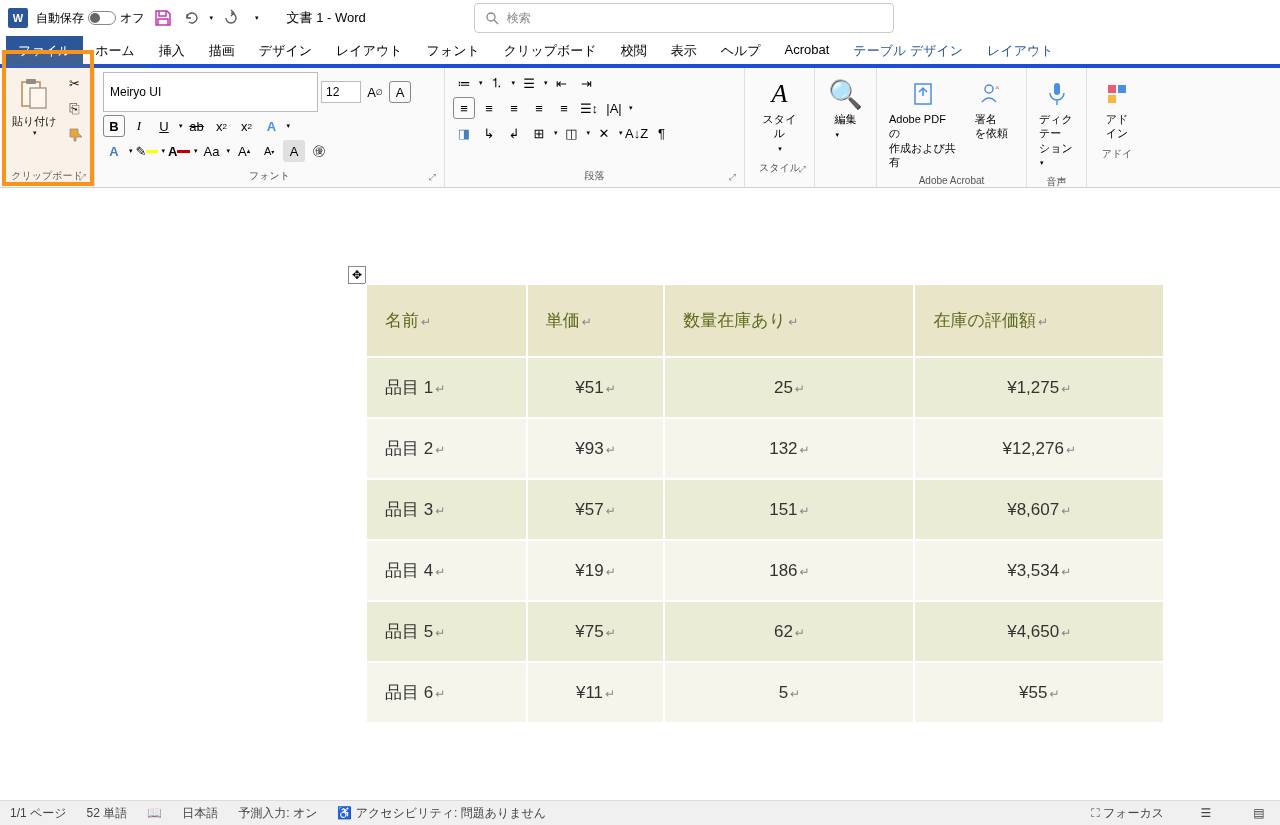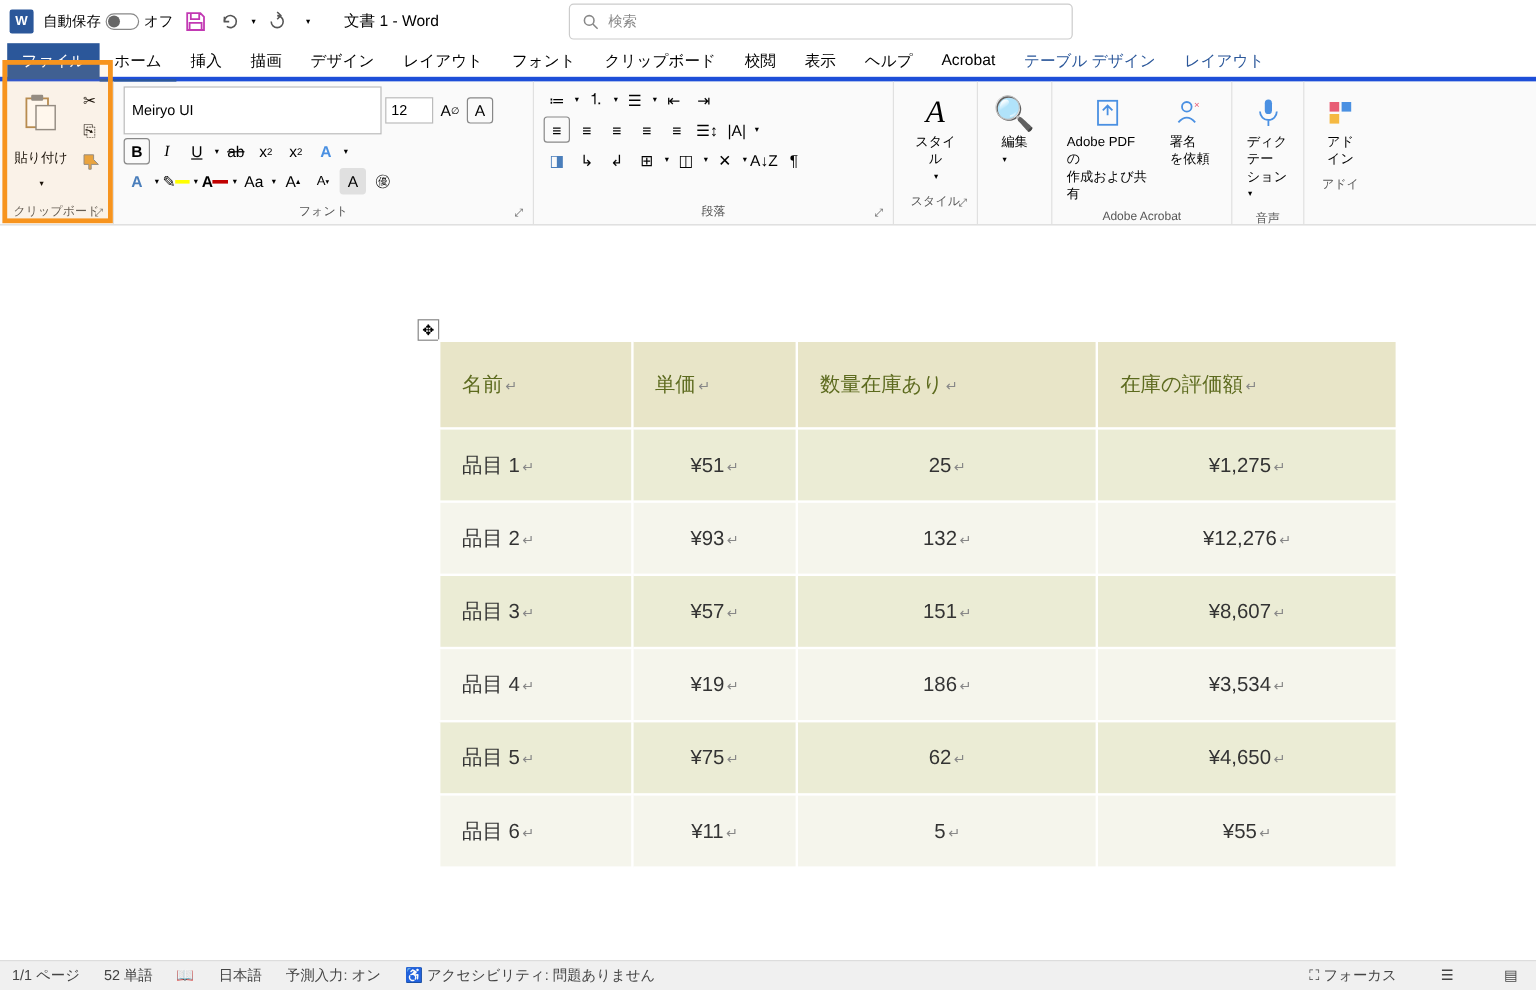--- a/index.html
+++ b/index.html
@@ -27,21 +27,21 @@
     .highlight-box { position: absolute; top: 50px; left: 2px; width: 92px; height: 136px; border: 4px solid #F7941E; background: rgba(255,180,80,0.1); z-index: 5; pointer-events: none; }
     
     
     .ribbon-content { height: 120px; display: flex; border-bottom: 1px solid #d0d0d0; background: #fafafa; }
     .group { border-right: 1px solid #e0e0e0; padding: 4px 8px 2px; display: flex; flex-direction: column; position: relative; }
     .group-inner { flex: 1; display: flex; flex-direction: column; gap: 3px; }
     .group-label { font-size: 10px; text-align: center; color: #555; padding: 2px 0; position: relative; }
     .dialog-launcher { position: absolute; right: 0; bottom: 2px; font-size: 9px; color: #666; cursor: pointer; }
     
     .clipboard-group { width: 95px; }
-    .paste-big { display: flex; flex-direction: column; align-items: center; cursor: pointer; padding: 4px; gap: 10px; }
+    .paste-big { display: flex; flex-direction: column; align-items: center; cursor: pointer; padding: 4px; }
     .paste-svg { width: 36px; height: 36px; }
     .paste-label { font-size: 11px; margin-top: 2px; }
     .clip-side { display: flex; flex-direction: column; gap: 4px; }
     
     .font-group { width: 350px; }
     .row { display: flex; align-items: center; gap: 3px; }
     .font-name { width: 215px; height: 40px; border: 1px solid #bbb; padding: 0 6px; font-size: 12px; background: #fff; }
     .font-size { width: 40px; height: 22px; border: 1px solid #bbb; padding: 0 4px; font-size: 12px; background: #fff; }
     .btn { width: 22px; height: 22px; display: flex; align-items: center; justify-content: center; cursor: pointer; border-radius: 3px; font-size: 13px; }
     .bold { font-weight: bold; border: 1px solid #888; }

